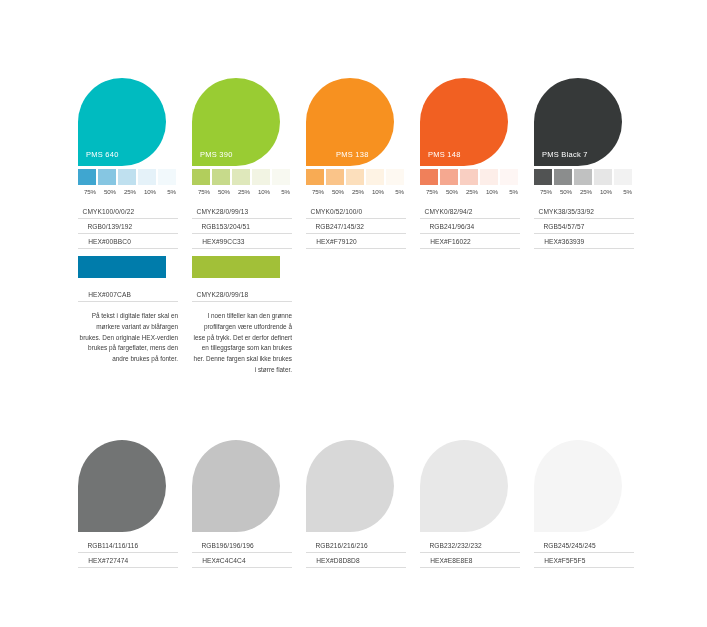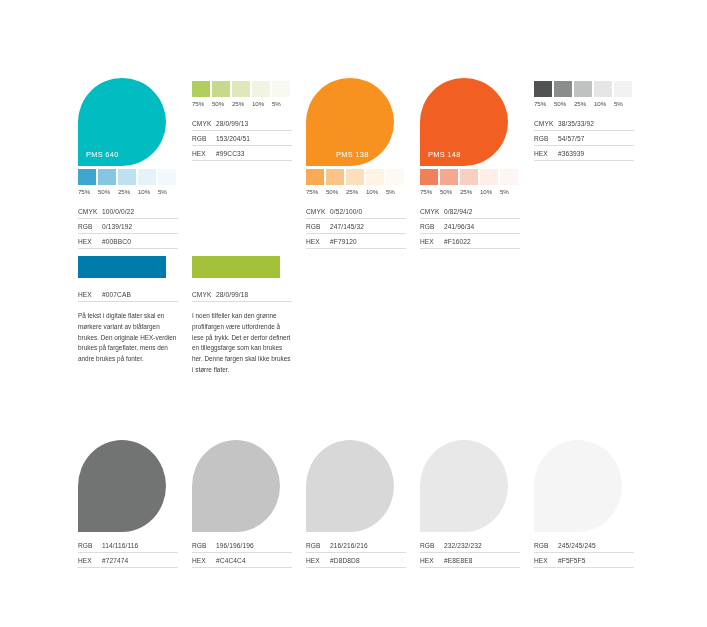--- a/index.html
+++ b/index.html
@@ -14,20 +14,21 @@
     color: #3a3a3a;
     position: relative;
     overflow: hidden;
   }
 
   
   .palette-grid {
     position: absolute;
     display: flex;
     gap: 0;
+    text-align: right;
   }
   .swatch-col {
     width: 114px;
     margin-right: 0;
   }
 
   
   .blob-wrap {
     height: 88px;
     position: relative;
@@ -160,20 +161,24 @@
           <div class="spec-key">RGB</div>
           <div class="spec-val">0/139/192</div>
         </div>
         <div class="spec-row">
           <div class="spec-key">HEX</div>
           <div class="spec-val">#00BBC0</div>
         </div>
       </div>
     </div>
     <div class="swatch-col">
+      <div class="blob-wrap">
+        <div class="blob" style="background:#99CC33;"></div>
+        <div class="blob-label" style="color:#ffffff;">PMS 390</div>
+      </div>
       <div class="tints">
         <div class="tint" style="background:#b2ce5c;"></div>
         <div class="tint" style="background:#c7da8b;"></div>
         <div class="tint" style="background:#dfe8bb;"></div>
         <div class="tint" style="background:#f2f4e3;"></div>
         <div class="tint" style="background:#f8f9f1;"></div>
       </div>
       <div class="tint-pcts">
         <div class="tint-pct">75%</div>
         <div class="tint-pct">50%</div>
@@ -258,20 +263,24 @@
           <div class="spec-key">RGB</div>
           <div class="spec-val">241/96/34</div>
         </div>
         <div class="spec-row">
           <div class="spec-key">HEX</div>
           <div class="spec-val">#F16022</div>
         </div>
       </div>
     </div>
     <div class="swatch-col">
+      <div class="blob-wrap">
+        <div class="blob" style="background:#363939;"></div>
+        <div class="blob-label" style="color:#ffffff;">PMS Black 7</div>
+      </div>
       <div class="tints">
         <div class="tint" style="background:#515353;"></div>
         <div class="tint" style="background:#8b8d8d;"></div>
         <div class="tint" style="background:#c0c1c1;"></div>
         <div class="tint" style="background:#e6e6e6;"></div>
         <div class="tint" style="background:#f2f2f2;"></div>
       </div>
       <div class="tint-pcts">
         <div class="tint-pct">75%</div>
         <div class="tint-pct">50%</div>

